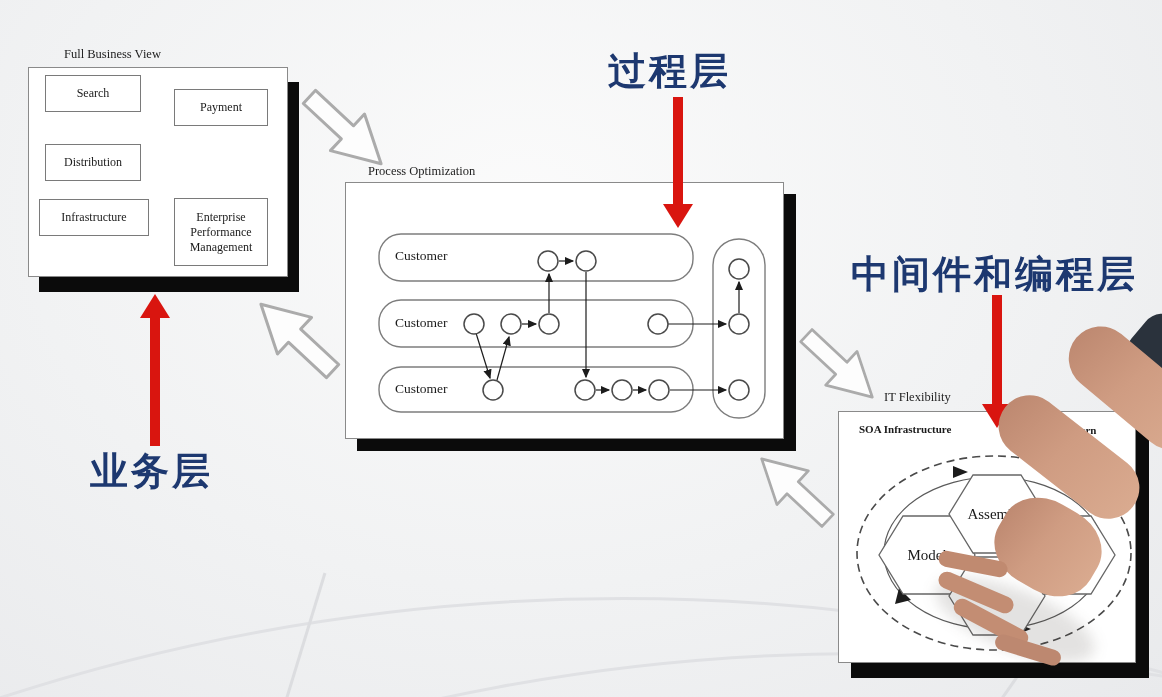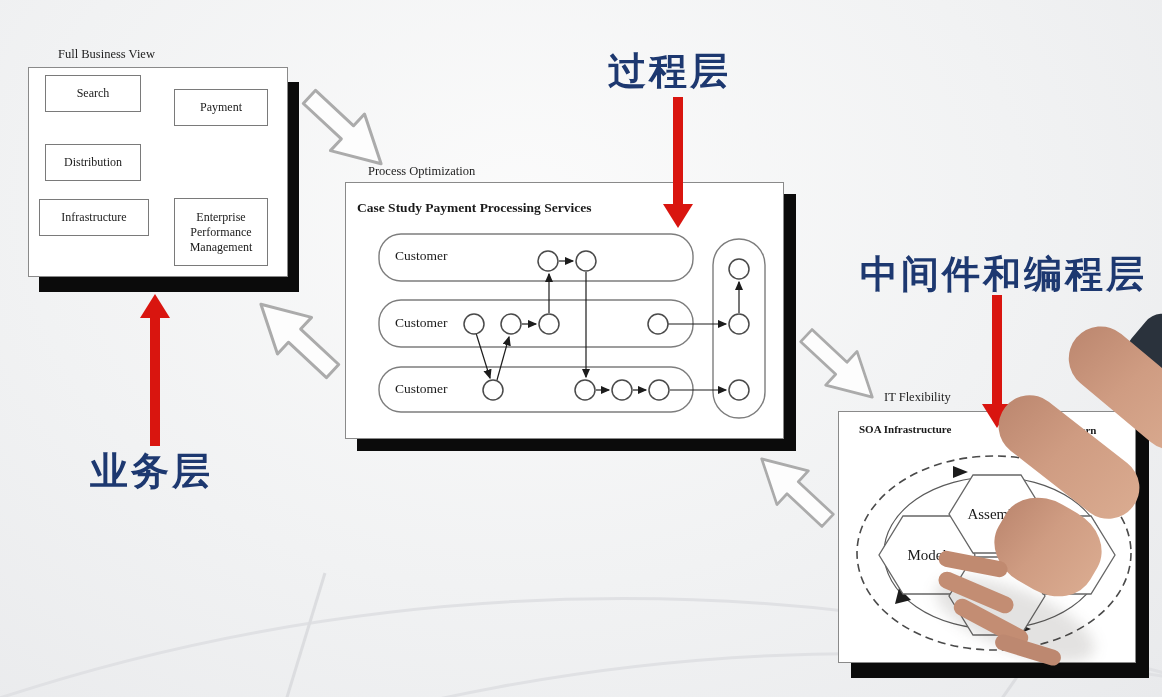--- a/index.html
+++ b/index.html
@@ -45,21 +45,21 @@
   .hand-shadow{position:absolute;background:rgba(60,50,45,.14);filter:blur(7px);border-radius:50%;}
 </style>
 </head>
 <body>
 
 <div class="bg-arc" style="width:4000px;height:4000px;left:-1380px;top:597px;"></div>
 <div class="bg-arc" style="width:4000px;height:4000px;left:-1140px;top:652px;"></div>
 <div class="bg-line" style="height:140px;left:303px;top:570px;transform:rotate(17deg);"></div>
 <div class="bg-line" style="height:60px;left:998px;top:672px;transform:rotate(35deg);"></div>
 
-<div class="boxlabel" style="left:58px;top:47px;">Full Business View</div>
+<div class="boxlabel" style="left:64px;top:47px;">Full Business View</div>
 <div class="slab" style="left:28px;top:67px;width:258px;height:208px;box-shadow:11px 15px 0 0 #0b0b0b;">
   <div class="biz-item" style="left:16px;top:7px;width:96px;height:37px;">
       <span>Search</span>
     </div>
   <div class="biz-item" style="left:145px;top:21px;width:94px;height:37px;">
       <span>Payment</span>
     </div>
   <div class="biz-item" style="left:16px;top:76px;width:96px;height:37px;">
       <span>Distribution</span>
     </div>
@@ -109,21 +109,20 @@
       <circle cx="312" cy="141" r="10"></circle>
       <circle cx="147" cy="207" r="10"></circle>
       <circle cx="239" cy="207" r="10"></circle>
       <circle cx="276" cy="207" r="10"></circle>
       <circle cx="313" cy="207" r="10"></circle>
       <circle cx="393" cy="86" r="10"></circle>
       <circle cx="393" cy="141" r="10"></circle>
       <circle cx="393" cy="207" r="10"></circle>
     </g>
   </svg>
-  <div class="proc-title" style="left:11px;top:17px;">Case Study Payment Processing Services</div>
   <div class="lane-label" style="left:49px;top:65px;">Customer</div>
   <div class="lane-label" style="left:49px;top:132px;">Customer</div>
   <div class="lane-label" style="left:49px;top:198px;">Customer</div>
 </div>
 
 <div class="boxlabel" style="left:884px;top:390px;">IT Flexibility</div>
 <div class="slab" style="left:838px;top:411px;width:296px;height:250px;box-shadow:13px 15px 0 0 #0b0b0b;">
   <svg width="296" height="250" viewBox="0 0 296 250" style="position:absolute;left:0;top:0;">
 
     <ellipse cx="155" cy="141" rx="110" ry="76" fill="none" stroke="#5a5a5a" stroke-width="1.2"></ellipse>
@@ -165,21 +164,21 @@
   <div class="head"></div>
     <div class="stem"></div>
 </div>
 
 <div class="cn-label" style="left:608px;top:46px;">过程层</div>
 <div class="red-arrow down" style="left:663px;top:97px;height:131px;">
   <div class="stem"></div>
     <div class="head"></div>
 </div>
 
-<div class="cn-label" style="left:851px;top:249px;margin-left:9px;">中间件和编程层</div>
+<div class="cn-label" style="left:851px;top:249px;">中间件和编程层</div>
 <div class="red-arrow down" style="left:982px;top:295px;height:133px;z-index:40;">
   <div class="stem"></div>
     <div class="head"></div>
 </div>
 
 <div style="position:absolute;left:0;top:0;z-index:50;">
   <div class="hand-shadow" style="left:930px;top:590px;width:170px;height:60px;transform:rotate(22deg);"></div>
   <div class="skin" style="left:1128px;top:326px;width:90px;height:66px;transform:rotate(40deg);border-radius:22px;background:#2a323c;"></div>
   <div class="skin" style="left:1058px;top:356px;width:156px;height:64px;transform:rotate(40deg);border-radius:32px;"></div>
   <div class="skin" style="left:988px;top:426px;width:162px;height:62px;transform:rotate(38deg);border-radius:31px;"></div>

